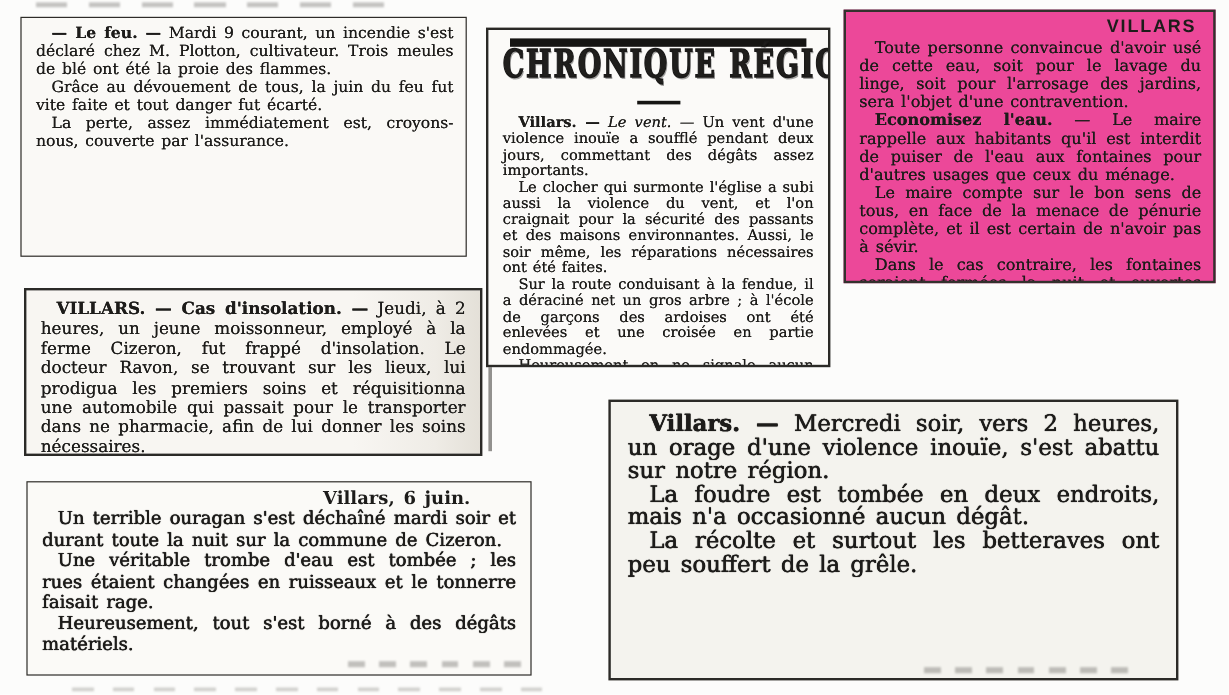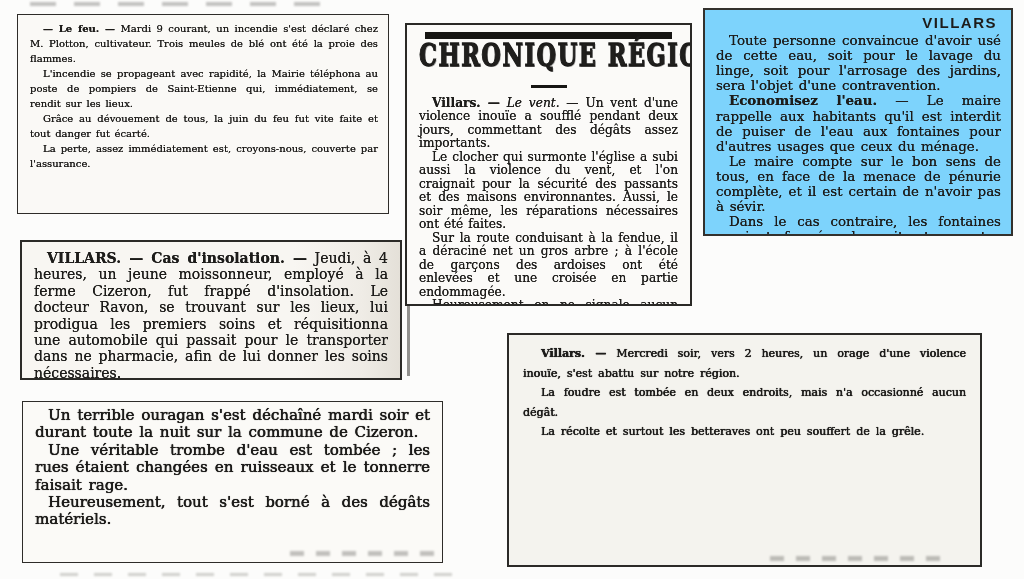--- a/index.html
+++ b/index.html
@@ -18,21 +18,21 @@
   .clip p{margin:0;text-indent:13px;text-shadow:0 0 .45px currentColor;}
   .heavy p{text-shadow:0 0 .8px currentColor, .3px 0 0 currentColor;}
   .lead{font-weight:bold;}
   .it{}
   .sc{font-variant:small-caps;letter-spacing:.5px;}
 
   
   .clip-feu{
     left:17px;top:14px;width:372px;height:200px;
     background:#faf9f6;border:1.5px solid #2e2c29;
-    font-size:10px;line-height:15px;padding:6px 10px 4px 12px;
+    font-size:13px;line-height:15px;padding:6px 10px 4px 12px;
     word-spacing:1.5px;
   }
   
   .clip-insolation{
     left:20px;top:240px;width:382px;height:140px;
     background:linear-gradient(90deg,#f8f6f2 72%,#efece6 90%,#e4e0d8 100%);
     border:2px solid #2b2a27;
     font-size:14px;line-height:16.4px;padding:8px 12px 6px 12px;
     word-spacing:2px;
   }
@@ -57,35 +57,35 @@
     display:inline-block;white-space:nowrap;
     font-weight:bold;font-size:22.5px;letter-spacing:1.5px;
     transform:scaleY(1.42);transform-origin:top center;
     -webkit-text-stroke:.9px #1a1918;color:#201f1d;
     text-shadow:1px 1px 0 rgba(0,0,0,.35);
   }
   .masthead-dash{width:36px;height:3px;background:#161513;margin:21px auto 9px auto;}
   
   .clip-eau{
     left:703px;top:8px;width:310px;height:228px;
-    background:#7dd3fc;border:2px solid #33312d;
+    background:#ec4899;border:2px solid #33312d;
     font-size:13.4px;line-height:15.1px;padding:4px 10px 20px 11px;
     word-spacing:1.5px;
   }
   .villars-header{
     display:block;text-align:right;text-indent:0;
     font-family:"Liberation Sans","DejaVu Sans",sans-serif;
     font-weight:bold;font-size:15px;letter-spacing:1.5px;
     padding:1px 4px 3px 0;
   }
   
   .clip-orage{
     left:507px;top:333px;width:475px;height:234px;
     background:#f4f3ee;border:2px solid #2b2a27;
-    font-size:11px;line-height:19.6px;padding:9px 14px 4px 14px;
+    font-size:19px;line-height:19.6px;padding:9px 14px 4px 14px;
     word-spacing:2.5px;
   }
   .clip-orage p{text-indent:18px;}
 
   
   .smudge{position:absolute;pointer-events:none;}
   .smudge-top{
     left:30px;top:2px;width:300px;height:4px;
     background:repeating-linear-gradient(90deg,rgba(90,88,84,.35) 0 26px,rgba(0,0,0,0) 26px 44px);
     filter:blur(1px);
@@ -110,31 +110,31 @@
 </head>
 <body>
 
 <div class="canvas">
 
   <div class="smudge smudge-top"></div>
   <div class="smudge smudge-bottom"></div>
 
   <article class="clip clip-feu">
     <p><strong class="lead">— Le feu. —</strong> <span>Mardi 9 courant, un incendie s'est déclaré chez M. Plotton, cultivateur. Trois meules de blé ont été la proie des flammes.</span></p>
-    <p><span>L'incendie se propageant avec rapidité, la Mairie téléphona au poste de pompiers de Saint-Etienne qui, immédiatement, se rendit sur les lieux.</span></p>
     <p><span>Grâce au dévouement de tous, la juin du feu fut vite faite et tout danger fut écarté.</span></p>
     <p><span>La perte, assez immédiatement est, croyons-nous, couverte par l'assurance.</span></p>
   </article>
 
   <article class="clip clip-insolation">
-    <p><strong class="lead">VILLARS. — Cas d'insolation. —</strong> <span>Jeudi, à 4 heures, un jeune moissonneur, employé à la ferme Cizeron, fut frappé d'insolation. Le docteur Ravon, se trouvant sur les lieux, lui prodigua les premiers soins et réquisitionna une automobile qui passait pour le transporter dans ne pharmacie, afin de lui donner les soins nécessaires.</span></p>
+    <p><strong class="lead">VILLARS. — Cas d'insolation. —</strong> <span>Jeudi, à 2 heures, un jeune moissonneur, employé à la ferme Cizeron, fut frappé d'insolation. Le docteur Ravon, se trouvant sur les lieux, lui prodigua les premiers soins et réquisitionna une automobile qui passait pour le transporter dans ne pharmacie, afin de lui donner les soins nécessaires.</span></p>
   </article>
   <div class="smudge smudge-insolation-edge"></div>
 
   <article class="clip clip-ouragan heavy">
+    <span class="dateline">Villars, 6 juin.</span>
     <p><span>Un terrible ouragan s'est déchaîné mardi soir et durant toute la nuit sur la commune de Cizeron.</span></p>
     <p><span>Une véritable trombe d'eau est tombée ; les rues étaient changées en ruisseaux et le tonnerre faisait rage.</span></p>
     <p><span>Heureusement, tout s'est borné à des dégâts matériels.</span></p>
   </article>
   <div class="cutline cutline-ouragan"></div>
 
   <article class="clip clip-chronique">
     <div class="masthead">
       <div class="masthead-bar"></div>
       <span class="masthead-title">CHRONIQUE RÉGIONALE</span>

